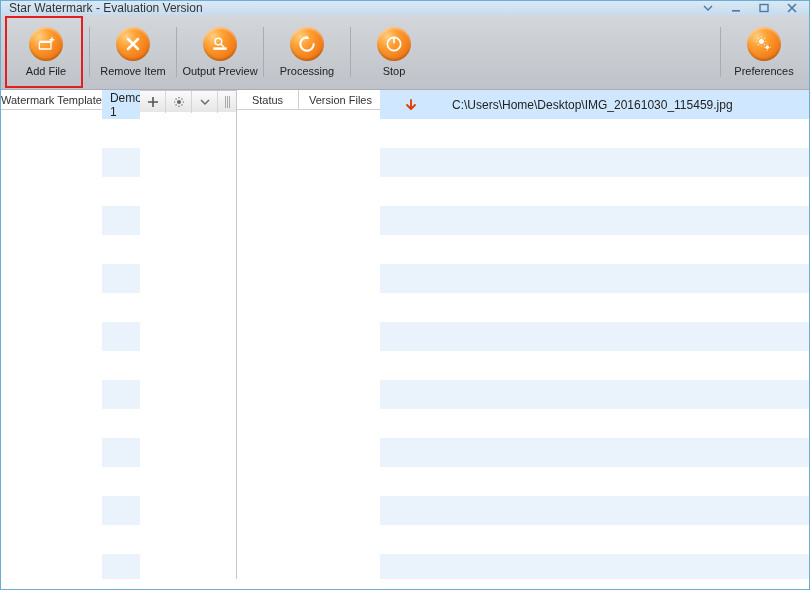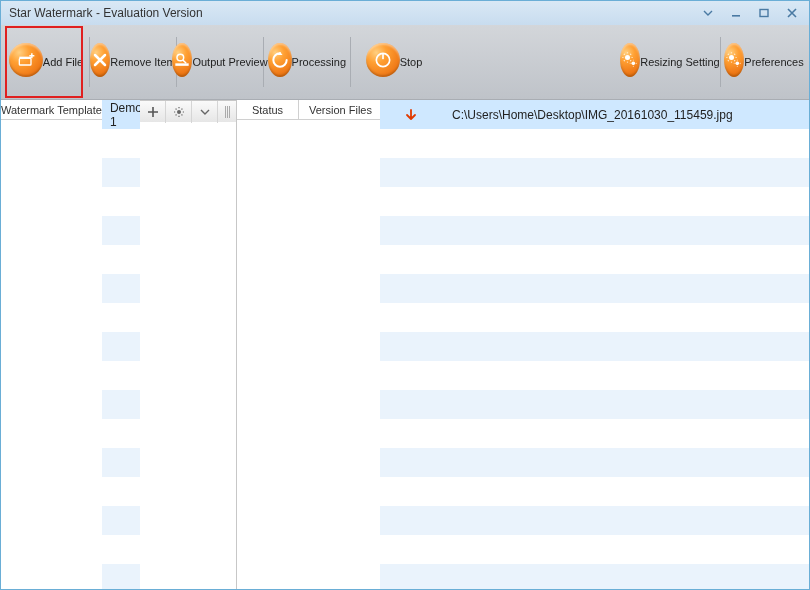--- a/index.html
+++ b/index.html
@@ -8,21 +8,21 @@
     font-size: 12px;
     background: #fff;
     width: 810px;
     height: 590px;
     overflow: hidden;
     border: 1px solid #6aaed6;
   }
 
   
   .titlebar {
-    height: 24px;
+    height: 14px;
     background: linear-gradient(to bottom, #d9e8f5, #c8dcef);
     display: flex;
     align-items: center;
     padding: 0 4px 0 8px;
     color: #333;
     font-size: 12px;
   }
   .titlebar .title-text { flex: 0 0 auto; }
   .titlebar .spacer { flex: 1; }
   .win-btn {
@@ -39,21 +39,21 @@
     height: 75px;
     background: linear-gradient(to bottom, #d3d6da, #bfc3c9);
     display: flex;
     align-items: center;
     padding: 0 6px;
     border-bottom: 1px solid #a9adb3;
   }
   .toolbar .flex-spacer { flex: 1; }
   .tool-item {
     display: flex;
-    flex-direction: row;
+    flex-direction: column;
     align-items: center;
     justify-content: center;
     width: 78px;
     height: 64px;
     cursor: pointer;
     position: relative;
   }
   .tool-item .icon-circle {
     width: 34px; height: 34px;
     border-radius: 50%;
@@ -245,31 +245,20 @@
       <svg class="glyph" viewBox="0 0 24 24">
           <circle cx="12" cy="12" r="8" fill="none" stroke="#fff" stroke-width="2"></circle>
           <rect x="11" y="4" width="2" height="7" fill="#fff"></rect>
         </svg>
     </div>
     <span class="label">Stop</span>
   </div>
 
   <div class="flex-spacer"></div>
 
-  <div class="tool-item" style="width:92px;">
-    <div class="icon-circle">
-      <svg class="glyph" viewBox="0 0 24 24">
-          <circle cx="9" cy="9" r="3" fill="#fff"></circle>
-          <path d="M9 4v-1M9 14v1M4 9h-1M14 9h1M5.5 5.5l-.8-.8M12.5 12.5l.8.8M5.5 12.5l-.8.8M12.5 5.5l.8-.8" stroke="#fff" stroke-width="1.4"></path>
-          <circle cx="16" cy="16" r="2.2" fill="#fff"></circle>
-          <path d="M16 12.5v-.7M16 19.5v.7M12.5 16h-.7M19.5 16h.7" stroke="#fff" stroke-width="1.2"></path>
-        </svg>
-    </div>
-    <span class="label">Resizing Setting</span>
-  </div>
   <div class="tool-sep"></div>
 
   <div class="tool-item">
     <div class="icon-circle">
       <svg class="glyph" viewBox="0 0 24 24">
           <circle cx="9" cy="9" r="3" fill="#fff"></circle>
           <path d="M9 4v-1M9 14v1M4 9h-1M14 9h1M5.5 5.5l-.8-.8M12.5 12.5l.8.8M5.5 12.5l-.8.8M12.5 5.5l.8-.8" stroke="#fff" stroke-width="1.4"></path>
           <circle cx="16" cy="16" r="2.2" fill="#fff"></circle>
           <path d="M16 12.5v-.7M16 19.5v.7M12.5 16h-.7M19.5 16h.7" stroke="#fff" stroke-width="1.2"></path>
         </svg>

